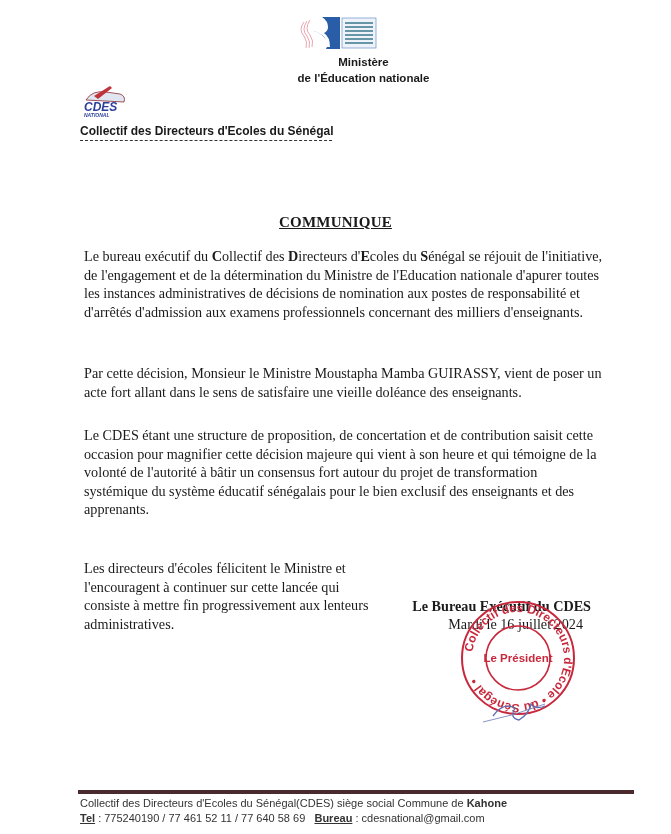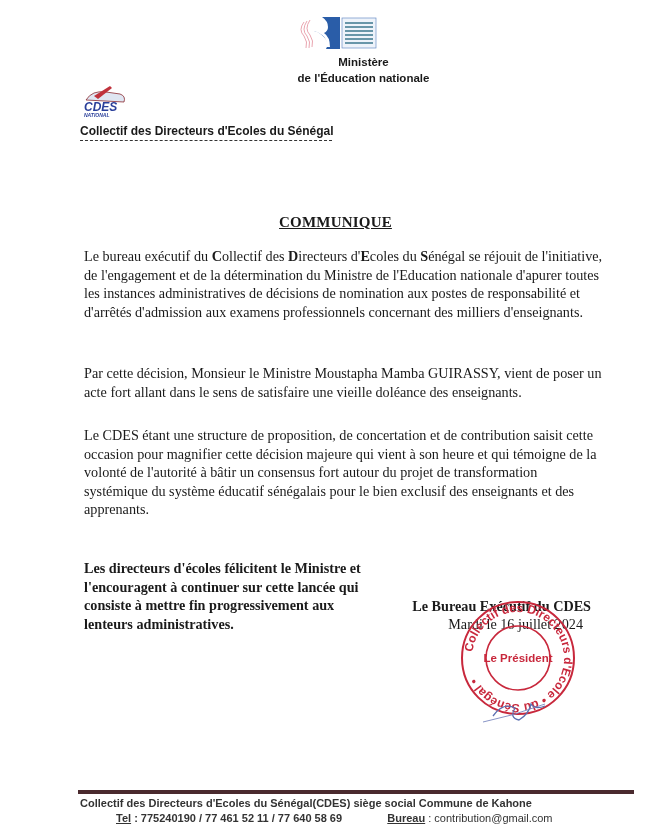--- a/index.html
+++ b/index.html
@@ -25,24 +25,24 @@
     .p3 { top: 400px; }
     .p4 { top: 533px; }
     .para b { font-weight: bold; }
 
     .sign { right: 80px; top: 572px; font-weight: bold; font-size: 14.2px; }
     .date { right: 88px; top: 590px; font-size: 14.2px; }
 
     .stamp { left: 453px; top: 598px; width: 130px; height: 130px; }
 
     .footer-bar { left: 78px; top: 790px; width: 556px; height: 4px; background: #4a2a2e; }
-    .foot1 { left: 80px; top: 797px; font-size: 11px; color: #333; font-weight: bold; }
+    .foot1 { left: 80px; top: 797px; font-size: 11px; color: #333; }
     .foot2 { left: 80px; top: 812px; font-size: 11px; color: #333; }
-    .foot2 .u { text-decoration: underline; font-weight: bold; margin-left: 36px; }
-    .foot2 b { font-weight: bold; text-align: center; }
+    .foot2 .u { text-decoration: underline; font-weight: bold; }
+    .foot2 b { font-weight: normal; text-align: center; }
   </style>
 </head>
 <body>
 
 <svg class="abs min-logo" viewBox="0 0 86 38">
   <g fill="none" stroke="#e79aa6" stroke-width="0.9">
     <path d="M10 8 q-6 8 0 14 q4 6 2 12"></path>
     <path d="M13 7 q-6 9 0 15 q4 6 2 12"></path>
     <path d="M16 6 q-6 9 0 15 q4 6 2 12"></path>
   </g>
@@ -71,21 +71,21 @@
 
 <div class="abs org-name calibri">Collectif des Directeurs d'Ecoles du Sénégal</div>
 <div class="abs dashes"></div>
 
 <div class="abs heading serif">COMMUNIQUE</div>
 
 <div class="abs para p1 serif"><span>Le bureau exécutif du </span><b>C</b><span>ollectif des </span><b>D</b><span>irecteurs d'</span><b>E</b><span>coles du </span><b>S</b><span>énégal se réjouit de l'initiative, de l'engagement et de la détermination du Ministre de l'Education nationale d'apurer toutes les instances administratives de décisions de nomination aux postes de responsabilité et d'arrêtés d'admission aux examens professionnels  concernant des milliers d'enseignants.</span></div>
 
 <div class="abs para p2 serif">Par cette décision, Monsieur le Ministre Moustapha Mamba GUIRASSY, vient de poser un acte fort allant dans le sens de satisfaire une vieille doléance des enseignants.</div>
 <div class="abs para p3 serif">Le CDES étant une structure de proposition, de concertation et de contribution saisit cette occasion pour magnifier cette décision majeure qui vient à son heure et qui témoigne de la volonté  de l'autorité à bâtir un consensus fort autour du projet de transformation systémique  du système éducatif sénégalais pour le bien exclusif des enseignants et des apprenants.</div>
-<div class="abs para p4 serif" style="width:290px;font-weight:bold;">Les directeurs d'écoles félicitent le Ministre et l'encouragent à continuer sur cette lancée qui consiste à mettre fin progressivement aux lenteurs administratives.</div>
+<div class="abs para p4 serif" style="width:290px;">Les directeurs d'écoles félicitent le Ministre et l'encouragent à continuer sur cette lancée qui consiste à mettre fin progressivement aux lenteurs administratives.</div>
 
 <div class="abs sign serif">Le Bureau Exécutif du CDES</div>
 <div class="abs date serif">Mardi le 16 juillet 2024</div>
 
 <svg class="abs stamp" viewBox="0 0 130 130">
   <defs>
     <path id="ringPath" d="M65 65 m-46 0 a46 46 0 1 1 92 0 a46 46 0 1 1 -92 0"></path>
   </defs>
   <circle cx="65" cy="60" r="56" fill="none" stroke="#c8283c" stroke-width="2"></circle>
   <circle cx="65" cy="60" r="32" fill="none" stroke="#c8283c" stroke-width="1.6"></circle>
@@ -94,13 +94,13 @@
       <textPath href="#ringPath" startOffset="2%">Collectif des Directeurs d'Ecole • du Sénégal •</textPath>
     </text>
   </g>
   <text x="65" y="64" text-anchor="middle" font-family="Liberation Sans, sans-serif" font-size="11.5" font-weight="bold" fill="#c8283c">Le Président</text>
   <path d="M40 118 q10 -14 22 -8 q-6 10 4 12 q10 -6 12 -16 q4 6 14 2" fill="none" stroke="#5a6fb0" stroke-width="1.3"></path>
   <path d="M30 124 q30 -6 62 -18" fill="none" stroke="#7a88c0" stroke-width="0.9"></path>
 </svg>
 
 <div class="abs footer-bar"></div>
 <div class="abs foot1 calibri"><span>Collectif des Directeurs d'Ecoles du Sénégal(CDES) siège social Commune de </span><b>Kahone</b></div>
-<div class="abs foot2 calibri"><span class="u">Tel</span><b> : 775240190 / 77 461 52 11 / 77 640 58 69</b>&nbsp;&nbsp;&nbsp;<span class="u">Bureau</span><span> : contribution@gmail.com</span></div>
+<div class="abs foot2 calibri"><span class="u">Tel</span><b> : 775240190 / 77 461 52 11 / 77 640 58 69</b>&nbsp;&nbsp;&nbsp;<span class="u">Bureau</span><span> : cdesnational@gmail.com</span></div>
 
 </body></html>

